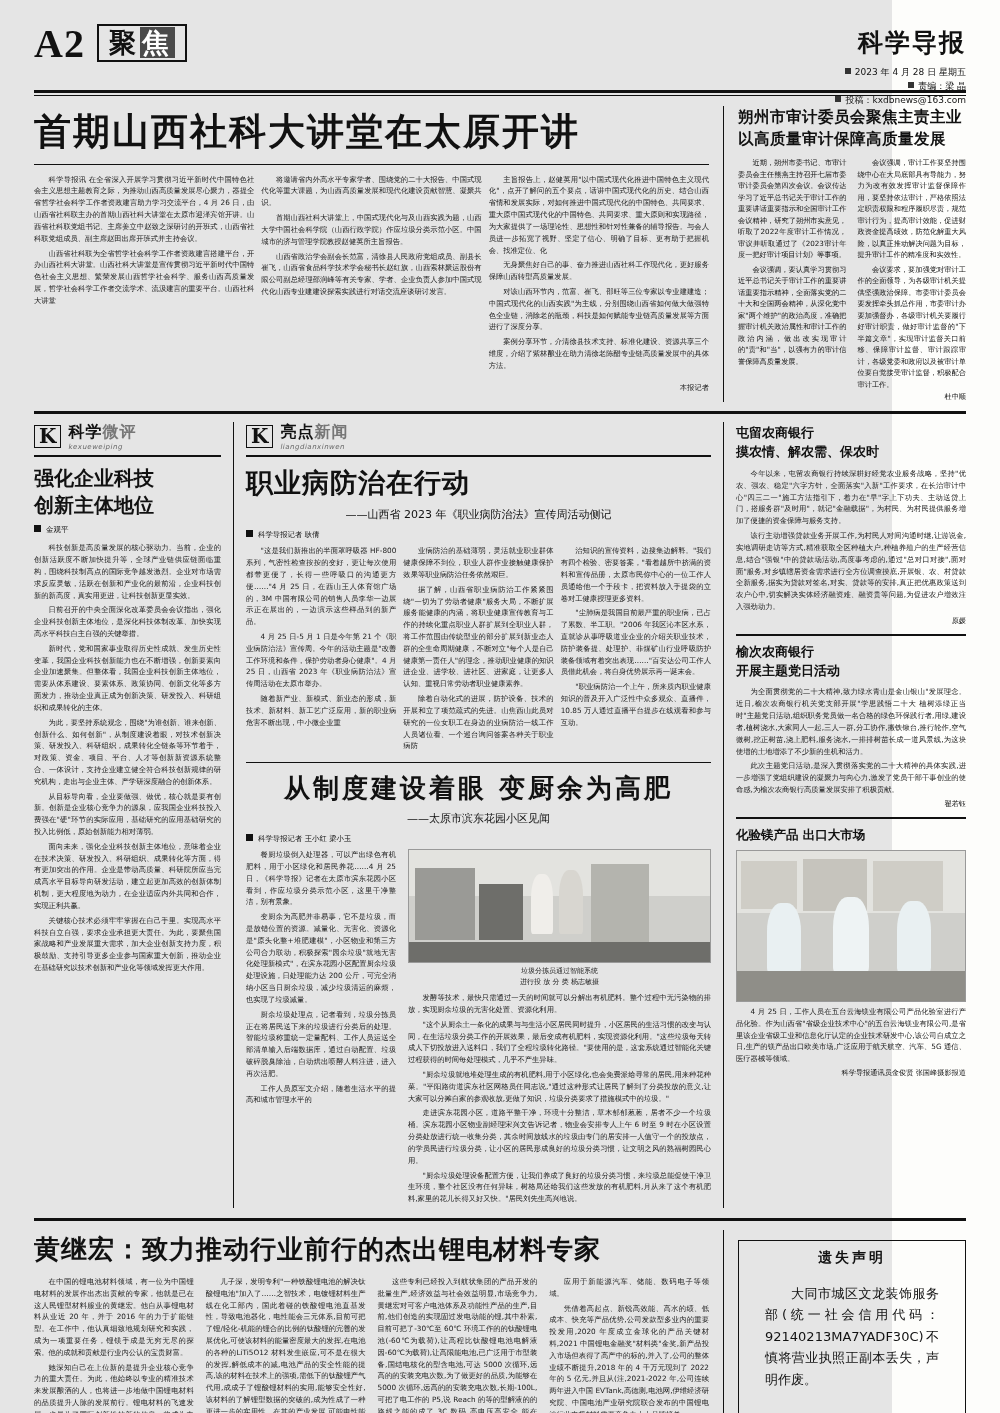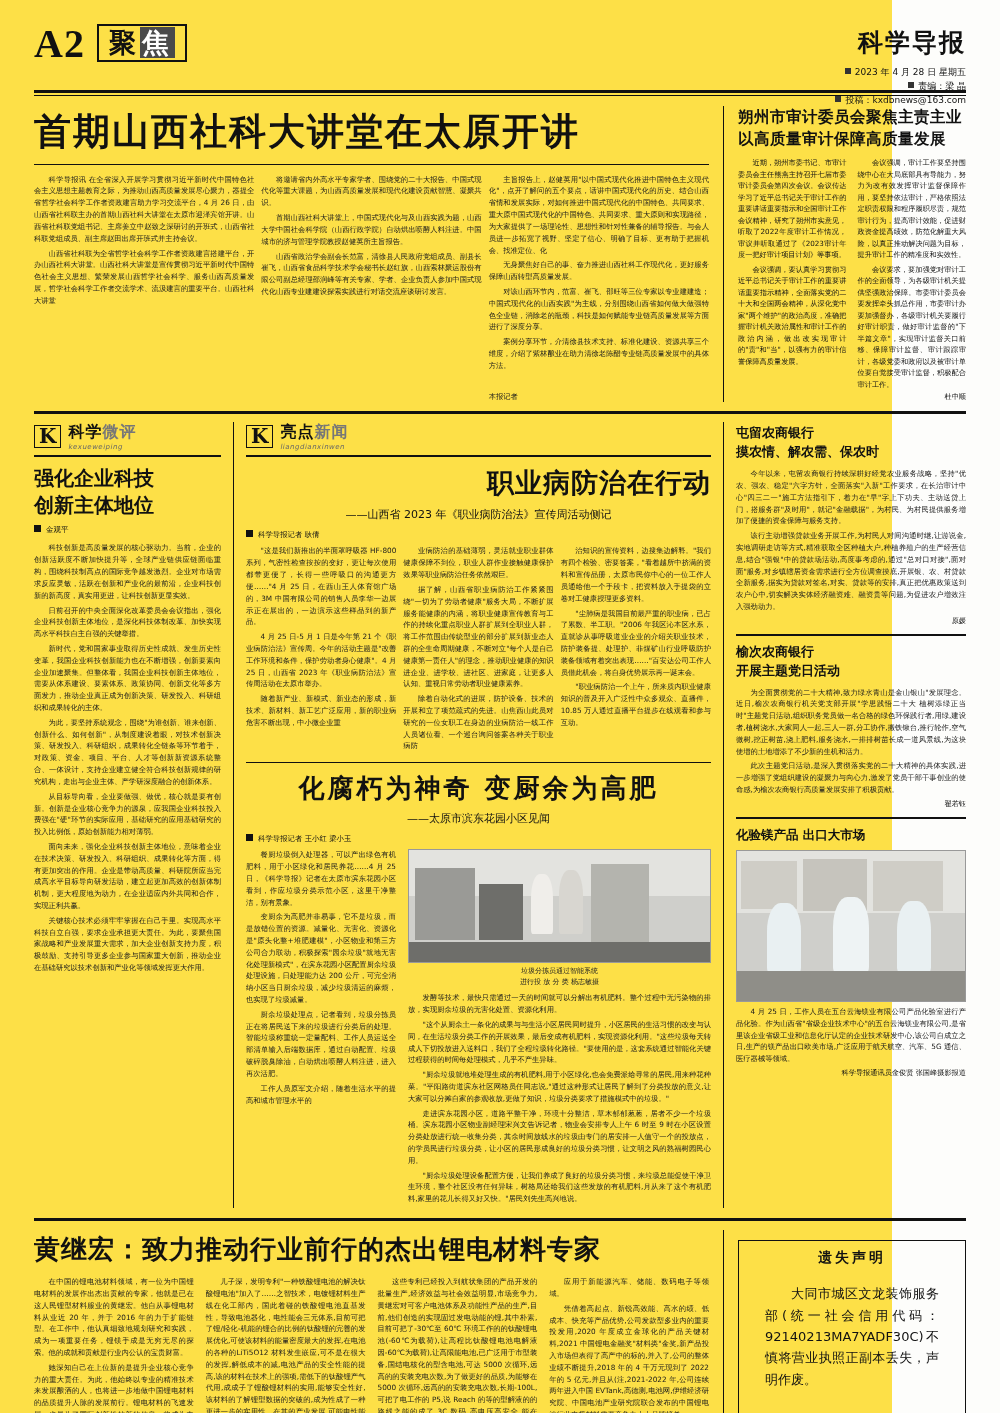--- a/index.html
+++ b/index.html
@@ -3,21 +3,21 @@
 <meta charset="utf-8">
 <style>
   html,body{margin:0;padding:0;}
   body{
     width:1000px;height:1413px;
     background:#fdfdfb;
     font-family:"DejaVu Sans","Liberation Sans",sans-serif;
     color:#111;
     -webkit-font-smoothing:antialiased;
   }
-  .page{position:relative;width:892px;height:1413px;padding:0;box-sizing:border-box;background:#fde047;}
+  .page{position:relative;width:892px;height:1413px;padding:0;box-sizing:border-box;background:#e5e5e5;}
   .inner{position:absolute;left:34px;top:24px;width:932px;height:1366px;}
 
   
   .masthead{display:flex;align-items:flex-start;justify-content:space-between;height:62px;}
   .mast-left{display:flex;align-items:flex-end;gap:12px;}
   .page-no{font-family:"Liberation Serif","DejaVu Serif",serif;font-size:40px;font-weight:bold;letter-spacing:1px;line-height:1;}
   .focus-box{border:2px solid #111;padding:3px 10px 4px 10px;margin-bottom:2px;position:relative;}
   .focus-box .ft{font-family:"DejaVu Serif",serif;font-size:27px;font-weight:bold;letter-spacing:4px;line-height:1;}
   .focus-box .ft .shade{background:#4a4a4a;color:#fff;padding:0 2px;}
   .mast-right{text-align:right;font-size:9px;line-height:1.55;}
@@ -32,21 +32,21 @@
   .top-area{display:flex;margin-top:10px;}
   .top-left{width:690px;padding-right:14px;box-sizing:border-box;border-right:1px solid #111;}
   .top-right{width:242px;padding-left:14px;box-sizing:border-box;}
   .headline{font-family:"DejaVu Serif",serif;font-size:37px;font-weight:bold;letter-spacing:2px;line-height:1.18;margin:4px 0 10px 0;}
   .hr-line{height:1px;background:#111;margin:6px 0 9px 0;}
 
   .cols3{display:flex;gap:7px;}
   .col{flex:1;}
   .body-text{font-size:7.3px;line-height:1.62;text-align:justify;color:#1a1a1a;}
   .body-text p{margin:0 0 3px 0;text-indent:2em;}
-  .byline{font-size:7.3px;text-align:left;margin-top:19px;}
+  .byline{font-size:7.3px;text-align:right;margin-top:10px;}
 
   .sub-headline{font-family:"DejaVu Serif",serif;font-size:15.5px;font-weight:bold;line-height:1.42;letter-spacing:0.5px;margin-bottom:7px;}
   .tiny-cols{font-size:7.2px;line-height:1.6;text-align:justify;}
   .tiny-cols p{margin:0 0 3px 0;text-indent:2em;}
   .two-col{column-count:2;column-gap:11px;}
 
   
   .mid{display:flex;margin-top:9px;border-top:3px solid #111;padding-top:8px;}
   .mid-c1{width:200px;padding-right:12px;box-sizing:border-box;border-right:1px solid #111;}
   .mid-c2{width:490px;padding:0 12px;box-sizing:border-box;border-right:1px solid #111;}
@@ -55,21 +55,21 @@
   .sec-head{display:flex;align-items:center;gap:7px;border-bottom:2px solid #111;padding-bottom:4px;margin-bottom:8px;}
   .sec-k{font-family:"DejaVu Serif",serif;font-size:20px;font-weight:bold;border:1px solid #111;padding:0 4px;line-height:1.05;}
   .sec-tt{font-family:"DejaVu Serif",serif;font-size:16px;font-weight:bold;letter-spacing:1px;}
   .sec-tt .grey{color:#777;}
   .sec-pin{font-size:7px;color:#666;font-style:italic;letter-spacing:0.5px;}
 
   .col-title{font-family:"DejaVu Serif",serif;font-size:20px;font-weight:bold;line-height:1.35;margin:6px 0 6px 0;}
   .author-line{font-size:7.5px;margin:5px 0 7px 0;}
   .author-line .blk{display:inline-block;width:7px;height:7px;background:#111;margin-right:5px;vertical-align:0px;}
 
-  .feat-title{font-family:"DejaVu Serif",serif;font-size:27px;font-weight:bold;letter-spacing:1px;text-align:right;margin:4px 0 6px 0;}
+  .feat-title{font-family:"DejaVu Serif",serif;font-size:27px;font-weight:bold;letter-spacing:1px;text-align:left;margin:4px 0 6px 0;}
   .feat-sub{font-size:11px;text-align:center;margin-bottom:8px;}
   .feat-tag{font-size:7.4px;margin:0 0 5px 0;}
   .feat-tag .blk{display:inline-block;width:7px;height:7px;background:#111;margin-right:5px;}
 
   .feat2-title{font-family:"DejaVu Serif",serif;font-size:26px;font-weight:bold;letter-spacing:3px;text-align:center;margin:8px 0 5px 0;}
   .figcap{font-size:7px;text-align:center;line-height:1.5;margin-top:3px;color:#222;}
 
   .photo{background:#cfcfcb;border:1px solid #999;position:relative;overflow:hidden;}
   .photo .scene{position:absolute;inset:0;}
   .ph-rect{position:absolute;background:#9a9a96;}
@@ -122,21 +122,21 @@
     <div class="top-left">
       <div class="headline">首期山西社科大讲堂在太原开讲</div>
       <div class="hr-line"></div>
       <div class="cols3">
         <div class="col body-text">
           <p>科学导报讯 在全省深入开展学习贯彻习近平新时代中国特色社会主义思想主题教育之际，为推动山西高质量发展尽心聚力，器提全省哲学社会科学工作者资政建言助力学习交流平台，4 月 26 日，由山西省社科联主办的首期山西社科大讲堂在太原市迎泽宾馆开讲。山西省社科联党组书记、主席姜立中赵致之深研讨的开班式，山西省社科联党组成员、副主席赵田出席开班式并主持会议。</p>
           <p>山西省社科联为全省哲学社会科学工作者资政建言搭建平台，开办山西社科大讲堂。山西社科大讲堂是宣传贯彻习近平新时代中国特色社会主义思想、繁荣发展山西哲学社会科学、服务山西高质量发展，哲学社会科学工作者交流学术、流汲建言的重要平台。山西社科大讲堂</p>
         </div>
         <div class="col body-text">
           <p>将邀请省内外高水平专家学者、围绕党的二十大报告、中国式现代化等重大课题，为山西高质量发展和现代化建设贡献智慧、凝聚共识。</p>
-          <p>首期山西社科大讲堂上，中国式现代化与及山西实践为题，山西大学中国社会科学院（山西行政学院）自动烘出喷酵人料注进。中国城市的济与管理学院教授赵健英所主旨报告。</p>
+          <p>首期山西社科大讲堂上，中国式现代化与及山西实践为题，山西大学中国社会科学院（山西行政学院）作应垃圾分类示范小区。中国城市的济与管理学院教授赵健英所主旨报告。</p>
           <p>山西省政治学会副会长范富，清徐县人民政府党组成员、副县长崔飞，山西省食品科学技术学会秘书长赵红旗，山西索林聚运股份有限公司副总经理邵润峰等有关专家、学者、企业负责人参加中国式现代化山西专业建建设探索实践进行对话交流座谈研讨发言。</p>
         </div>
         <div class="col body-text">
           <p>主旨报告上，赵健英用"以中国式现代化推进中国特色主义现代化"，点开了解问的五个要点，话讲中国式现代化的历史、结合山西省情和发展实际，对如何推进中国式现代化的中国特色、共同要求、重大原中国式现代化的中国特色、共同要求、重大原则和实现路径，为大家提供了一场理论性、思想性和针对性兼备的辅导报告。与会人员进一步拓宽了视野、坚定了信心、明确了目标、更有助于把握机会、找准定位、化</p>
           <p>无身聚焦好自己的事、奋力推进山西社科工作现代化，更好服务保障山西转型高质量发展。</p>
           <p>对该山西环节内，范富、崔飞、邵旺等三位专家以专业建建造；中国式现代化的山西实践"为主线，分别围绕山西省如何做大做强特色全业链，消除老的瓶颈，科技是如何赋能专业链高质量发展等方面进行了深度分享。</p>
           <p>案例分享环节，介清徐县技术支持、标准化建设、资源共享三个维度，介绍了紫林酿业在助力清徐老陈醋专业链高质量发展中的具体方法。</p>
           <div class="byline">本报记者</div>
         </div>
       </div>
@@ -203,21 +203,21 @@
         </div>
         <div class="col body-text">
           <p>治知识的宣传资料，边搜集边解释。"我们有四个检验、密要答案，"看着越所中挤满的资料和宣传品册，太原市民你中心的一位工作人员通给他一个手段卡，把资料放入手提袋的立卷对工健康授理更多资料。</p>
           <p>"尘肺病是我国目前最严重的职业病，已占了累数、半工职。"2006 年我区沁本区水系，直就诊从事呼吸道业企业的介绍关职业技术，防护装备提、处理护、非煤矿山行业呼吸防护装备领域有着突出表现……"百安达公司工作人员借此机会，将自身优势展示再一诞末会。</p>
           <p>"职业病防治一个上午，所来质内职业健康知识的普及开入广泛性中众多观众、直播件，10.85 万人通过直播平台提步在线观看和参与互动。</p>
         </div>
       </div>
 
       <div class="thinline"></div>
 
-      <div class="feat2-title">化腐朽为神奇  变厨余为高肥</div>
+      <div class="feat2-title">从制度建设着眼  变厨余为高肥</div>
       <div class="feat-sub">——太原市滨东花园小区见闻</div>
       <div class="feat-tag"><span class="blk"></span><span>科学导报记者 王小红 梁小玉</span></div>
 
       <div style="display:flex;gap:12px;">
         <div style="width:150px;" class="body-text">
           <p>餐厨垃圾倒入处理器，可以产出绿色有机肥料，用于小区绿化和居民养花……4 月 25 日，《科学导报》记者在太原市滨东花园小区看到，作应垃圾分类示范小区，这里干净整洁，别有景象。</p>
           <p>变厨余为高肥并非易事，它不是垃圾，而是放错位置的资源。减量化、无害化、资源化是"原头化整+堆肥建模"，小区物业和第三方公司合力联动，积极探索"园余垃圾"就地无害化处理新模式"，在滨东花园小区配置厨余垃圾处理设施，日处理能力达 200 公斤，可完全消纳小区当日厨余垃圾，减少垃圾清运的麻烦，也实现了垃圾减量。</p>
           <p>厨余垃圾处理点，记者看到，垃圾分拣员正在将居民送下来的垃圾进行分类后的处理。智能垃圾称重统一定量配料、工作人员运送全部清单输入后端数据库，通过自动配置、垃圾破碎脱臭除油，自动烘出喷酵人料注进，进入再次活肥。</p>
           <p>工作人员原军文介绍，随着生活水平的提高和城市管理水平的</p>
         </div>

